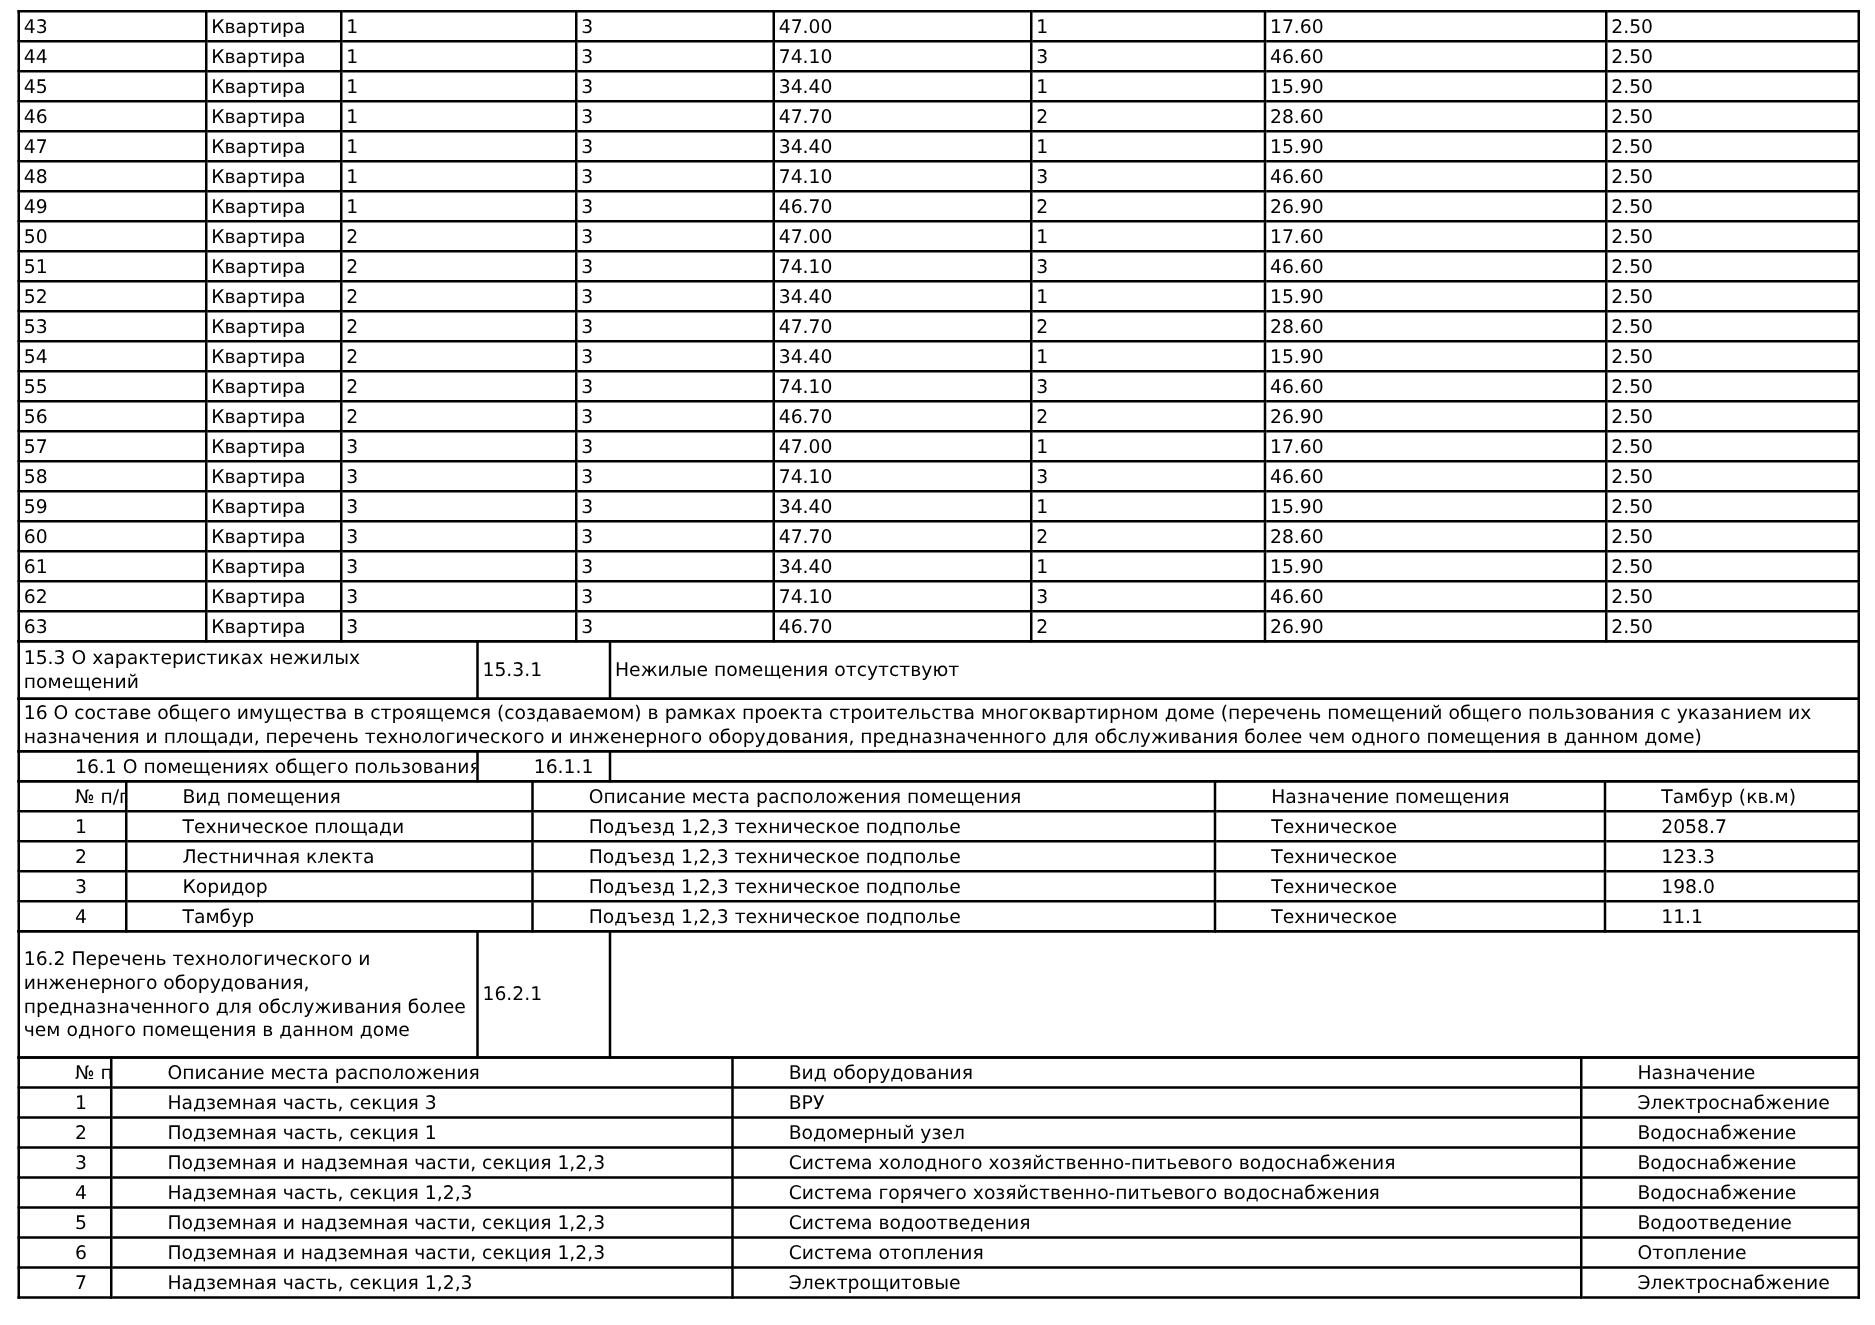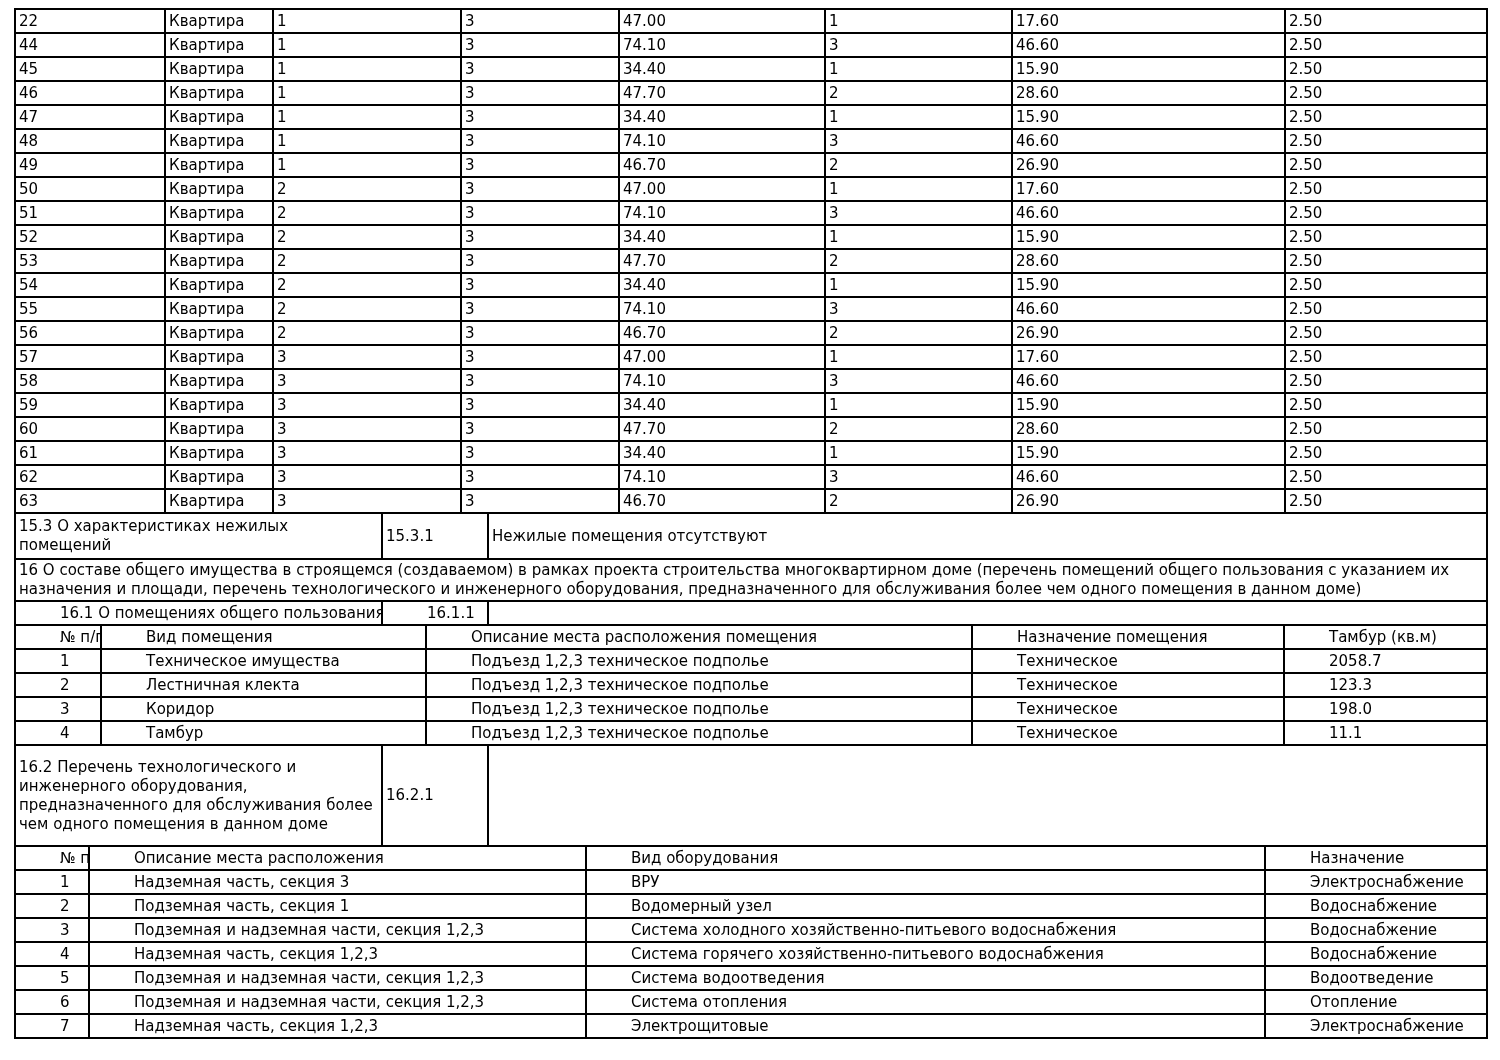--- a/index.html
+++ b/index.html
@@ -69,21 +69,21 @@
         <col style="width:108px">
         <col style="width:188px">
         <col style="width:158px">
       <col style="width:206px">
         <col style="width:187px">
         <col style="width:273px">
         <col style="width:202px">
     </colgroup>
     <tbody>
         <tr>
-          <td>22</td>
+          <td>43</td>
           <td>Квартира</td>
           <td>1</td>
           <td>3</td>
           <td>47.00</td>
           <td>1</td>
           <td>17.60</td>
           <td>2.50</td>
         </tr>
         <tr>
           <td>44</td>
@@ -342,21 +342,21 @@
         <th>№ п/п</th>
         <th>Вид помещения</th>
         <th>Описание места расположения помещения</th>
         <th>Назначение помещения</th>
         <th>Тамбур (кв.м)</th>
       </tr>
     </thead>
     <tbody>
         <tr>
           <td>1</td>
-          <td>Техническое имущества</td>
+          <td>Техническое площади</td>
           <td>Подъезд 1,2,3 техническое подполье</td>
           <td>Техническое</td>
           <td>2058.7</td>
         </tr>
         <tr>
           <td>2</td>
           <td>Лестничная клекта</td>
           <td>Подъезд 1,2,3 техническое подполье</td>
           <td>Техническое</td>
           <td>123.3</td>

